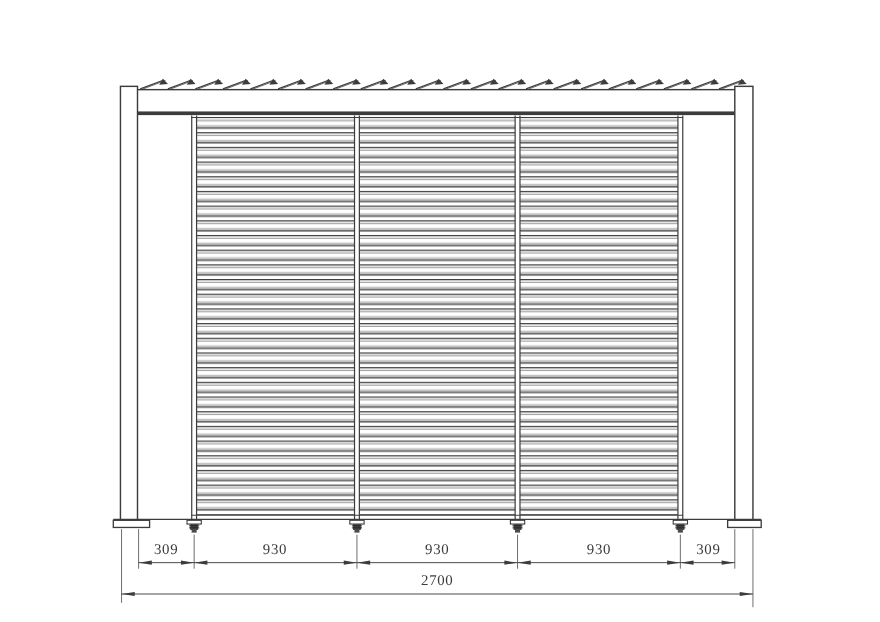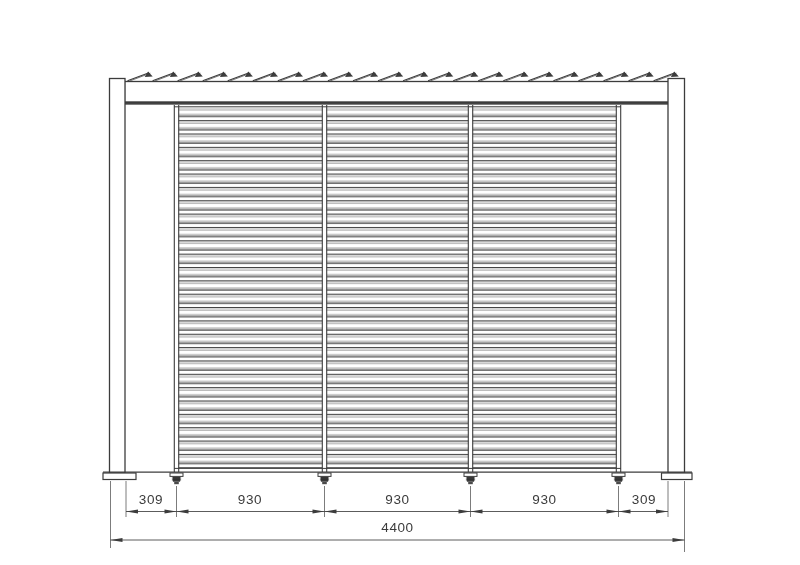--- a/index.html
+++ b/index.html
@@ -1,21 +1,21 @@
 <!DOCTYPE html>
 <html><head>
 <meta charset="utf-8">
 <style>
   html,body{margin:0;padding:0;background:#ffffff;}
   #stage{
     position:relative;
     width:800px;height:565px;
     background:#ffffff;
     overflow:hidden;
-    font-family:Liberation Sans, sans-serif;
+    font-family:Liberation Serif, serif;
   }
   #stage svg{position:absolute;left:0;top:0;}
   .dim-label{
     position:absolute;
     transform:translateX(-50%);
     font-size:13.5px;
     letter-spacing:0.6px;
     color:#3b3b3b;
     white-space:nowrap;
     line-height:14px;
@@ -187,15 +187,15 @@
           </g>
       </g>
     </g>
   </svg>
 
   <div class="dim-label" style="left:151px;top:493px;">309</div>
   <div class="dim-label" style="left:250px;top:493px;">930</div>
   <div class="dim-label" style="left:397.5px;top:493px;">930</div>
   <div class="dim-label" style="left:544.5px;top:493px;">930</div>
   <div class="dim-label" style="left:644px;top:493px;">309</div>
-  <div class="dim-label" style="left:397.5px;top:521px;">4400</div>
+  <div class="dim-label" style="left:397.5px;top:521px;">2700</div>
 
 </div>
 
 </body></html>

